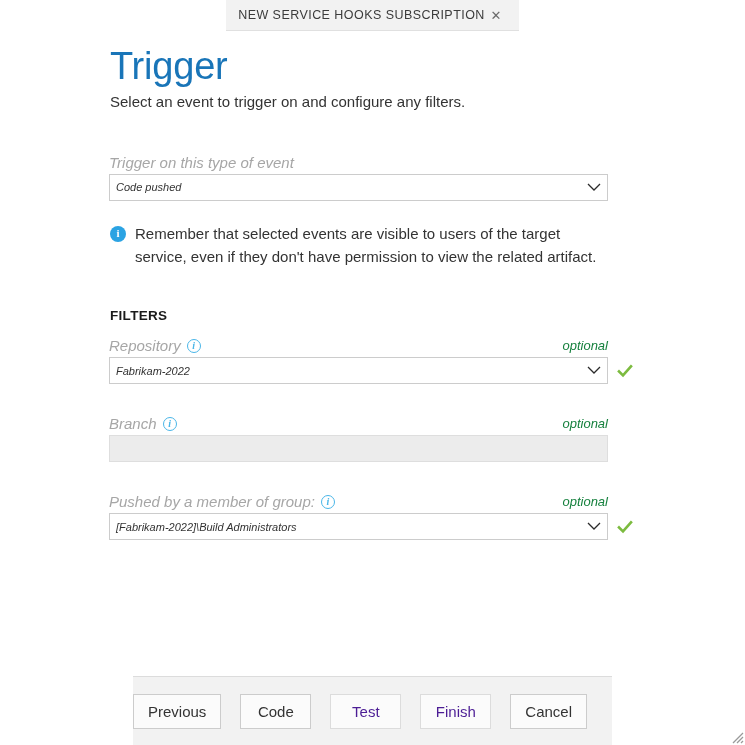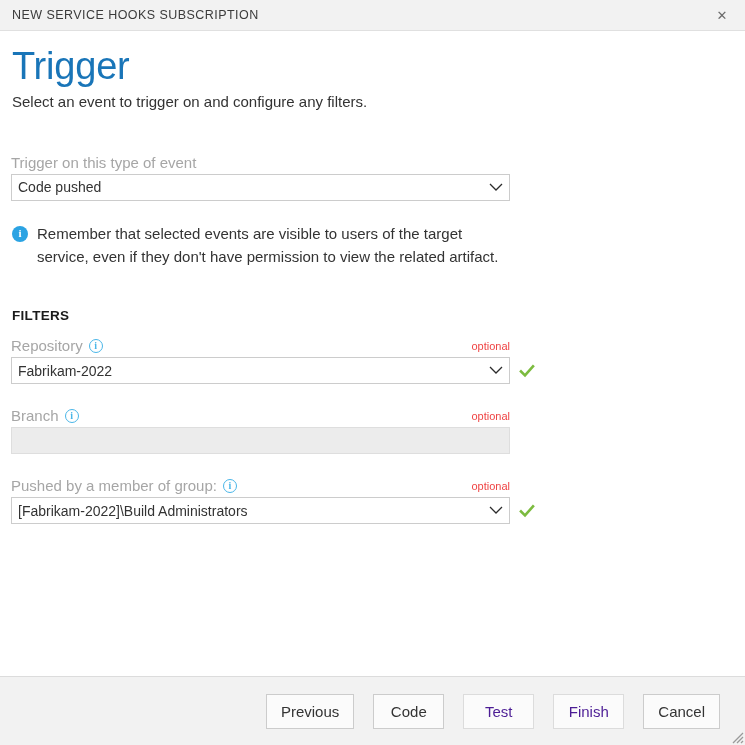--- a/index.html
+++ b/index.html
@@ -16,20 +16,21 @@
   }
 
   .dialog {
     width: 745px;
     height: 745px;
     display: flex;
     flex-direction: column;
     position: relative;
     background: #ffffff;
     box-sizing: border-box;
+    align-items: center;
   }
 
   
   .titlebar {
     height: 31px;
     min-height: 31px;
     background: #f2f2f2;
     border-bottom: 1px solid #e0e0e0;
     display: flex;
     align-items: center;
@@ -72,40 +73,40 @@
     line-height: 1.05;
     margin: 0 0 6px 1px;
     letter-spacing: -0.2px;
   }
   .page-subtitle {
     font-size: 15px;
     color: #333333;
     margin: 2px 0 44px 1px;
   }
 
-  .field-block { margin-bottom: 4px; }
+  .field-block { margin-bottom: 12px; font-style: italic; }
 
   .field-label-row {
     display: flex;
     align-items: center;
     justify-content: space-between;
     width: 499px;
     margin-bottom: 3px;
   }
   .field-label {
     font-size: 15px;
     color: #a6a6a6;
     display: flex;
     align-items: center;
     gap: 6px;
     white-space: nowrap;
   }
   .field-optional {
-    font-size: 11px;
-    color: #ef4444;
+    font-size: 13px;
+    color: #15803d;
   }
 
   
   .info-outline {
     width: 14px;
     height: 14px;
     border-radius: 50%;
     border: 1.6px solid #4ab6e8;
     color: #4ab6e8;
     font-size: 10px;
@@ -147,21 +148,21 @@
     width: 499px;
     height: 27px;
     border: 1px solid #cccccc;
     background: #ffffff;
     box-sizing: border-box;
     display: flex;
     align-items: center;
     cursor: pointer;
   }
   .select-box .value {
-    font-size: 14px;
+    font-size: 11px;
     color: #333333;
     padding-left: 6px;
     white-space: nowrap;
     overflow: hidden;
     text-overflow: ellipsis;
     flex: 1 1 auto;
   }
   .chevron {
     width: 26px;
     height: 100%;

